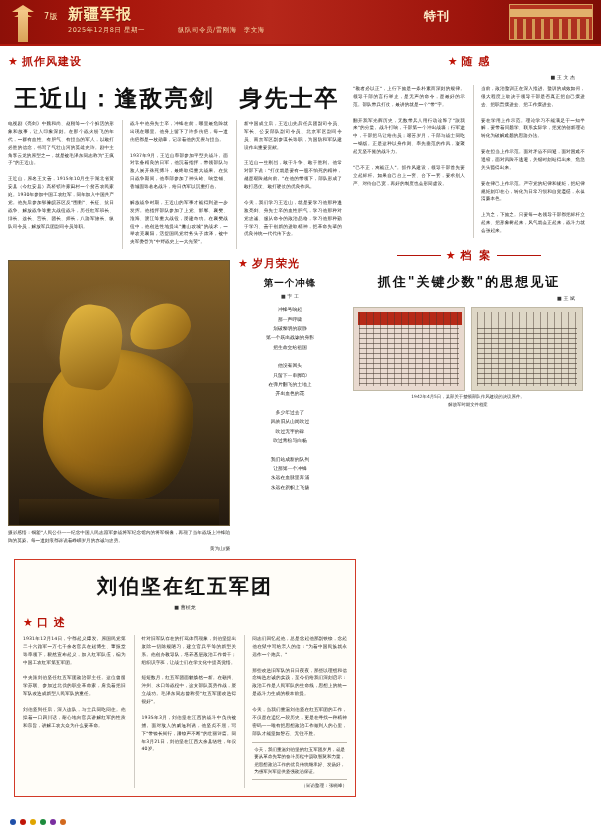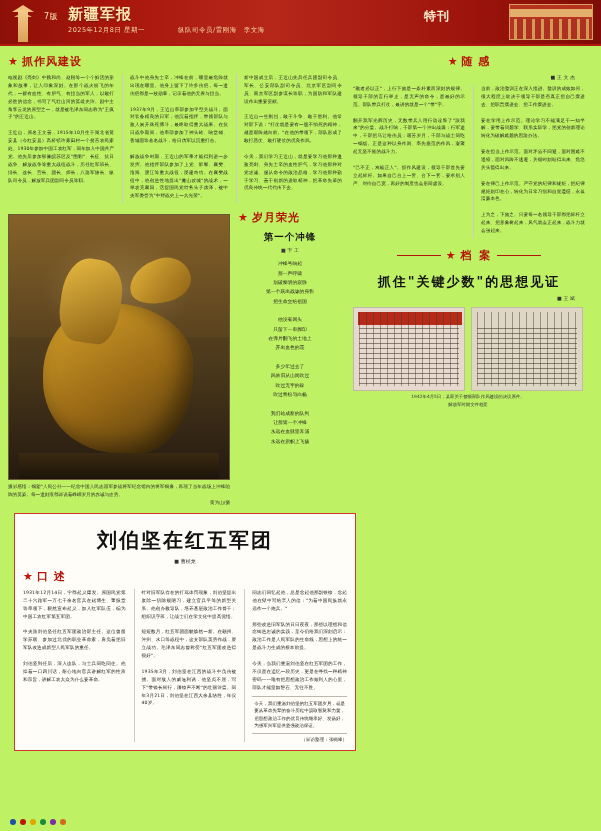--- a/index.html
+++ b/index.html
@@ -6,21 +6,21 @@
   html, body { margin:0; padding:0; }
   body {
     width: 601px; height: 831px;
     background: #e9e7e2;
     font-family: "DejaVu Sans", sans-serif;
     overflow: hidden;
   }
   .page {
     position: relative;
     width: 601px; height: 831px;
-    background: #bef264;
+    background: #ffffff;
   }
 
   
   .masthead {
     position: relative;
     height: 44px;
     background: linear-gradient(90deg,#8d1008 0%, #a7150b 18%, #b6271a 45%, #9d140c 78%, #7d0d06 100%);
     overflow: hidden;
   }
   .masthead .tower {
@@ -312,20 +312,21 @@
   <div class="content">
     <div class="cols">
 
       <div class="col-left">
 
         <div class="section-flag">
           <span class="star">★</span>
           <span class="flag-text">抓作风建设</span>
         </div>
 
+        <h1 class="main-headline">王近山：逢敌亮剑　身先士卒</h1>
 
         <div class="threecol">
           <div class="c">
             <p class="body" style="white-space:pre-line">电视剧《亮剑》中魏和尚、赵刚等一个个鲜活的形象和故事，让人印象深刻。在那个战火纷飞的年代，一群有血性、有胆气、有担当的军人，以敢打必胜的信念，书写了气壮山河的英雄史诗。剧中主角李云龙的原型之一，就是被毛泽东同志称为"王疯子"的王近山。
 
 王近山，原名王文善，1915年10月生于湖北省黄安县（今红安县）高桥镇许家田村一个贫苦农民家庭。1930年参加中国工农红军，同年加入中国共产党。他先后参加鄂豫皖苏区反"围剿"、长征、抗日战争、解放战争等重大战役战斗，历任红军班长、排长、连长、营长、团长、师长，八路军旅长、纵队司令员，解放军兵团副司令员等职。</p>
           </div>
           <div class="c vdivide" style="padding-left:7px">
             <p class="body" style="white-space:pre-line">战斗中他身先士卒，冲锋在前，哪里最危险就出现在哪里。他身上留下了许多伤疤，每一道伤疤都是一枚勋章，记录着他的无畏与担当。
 

